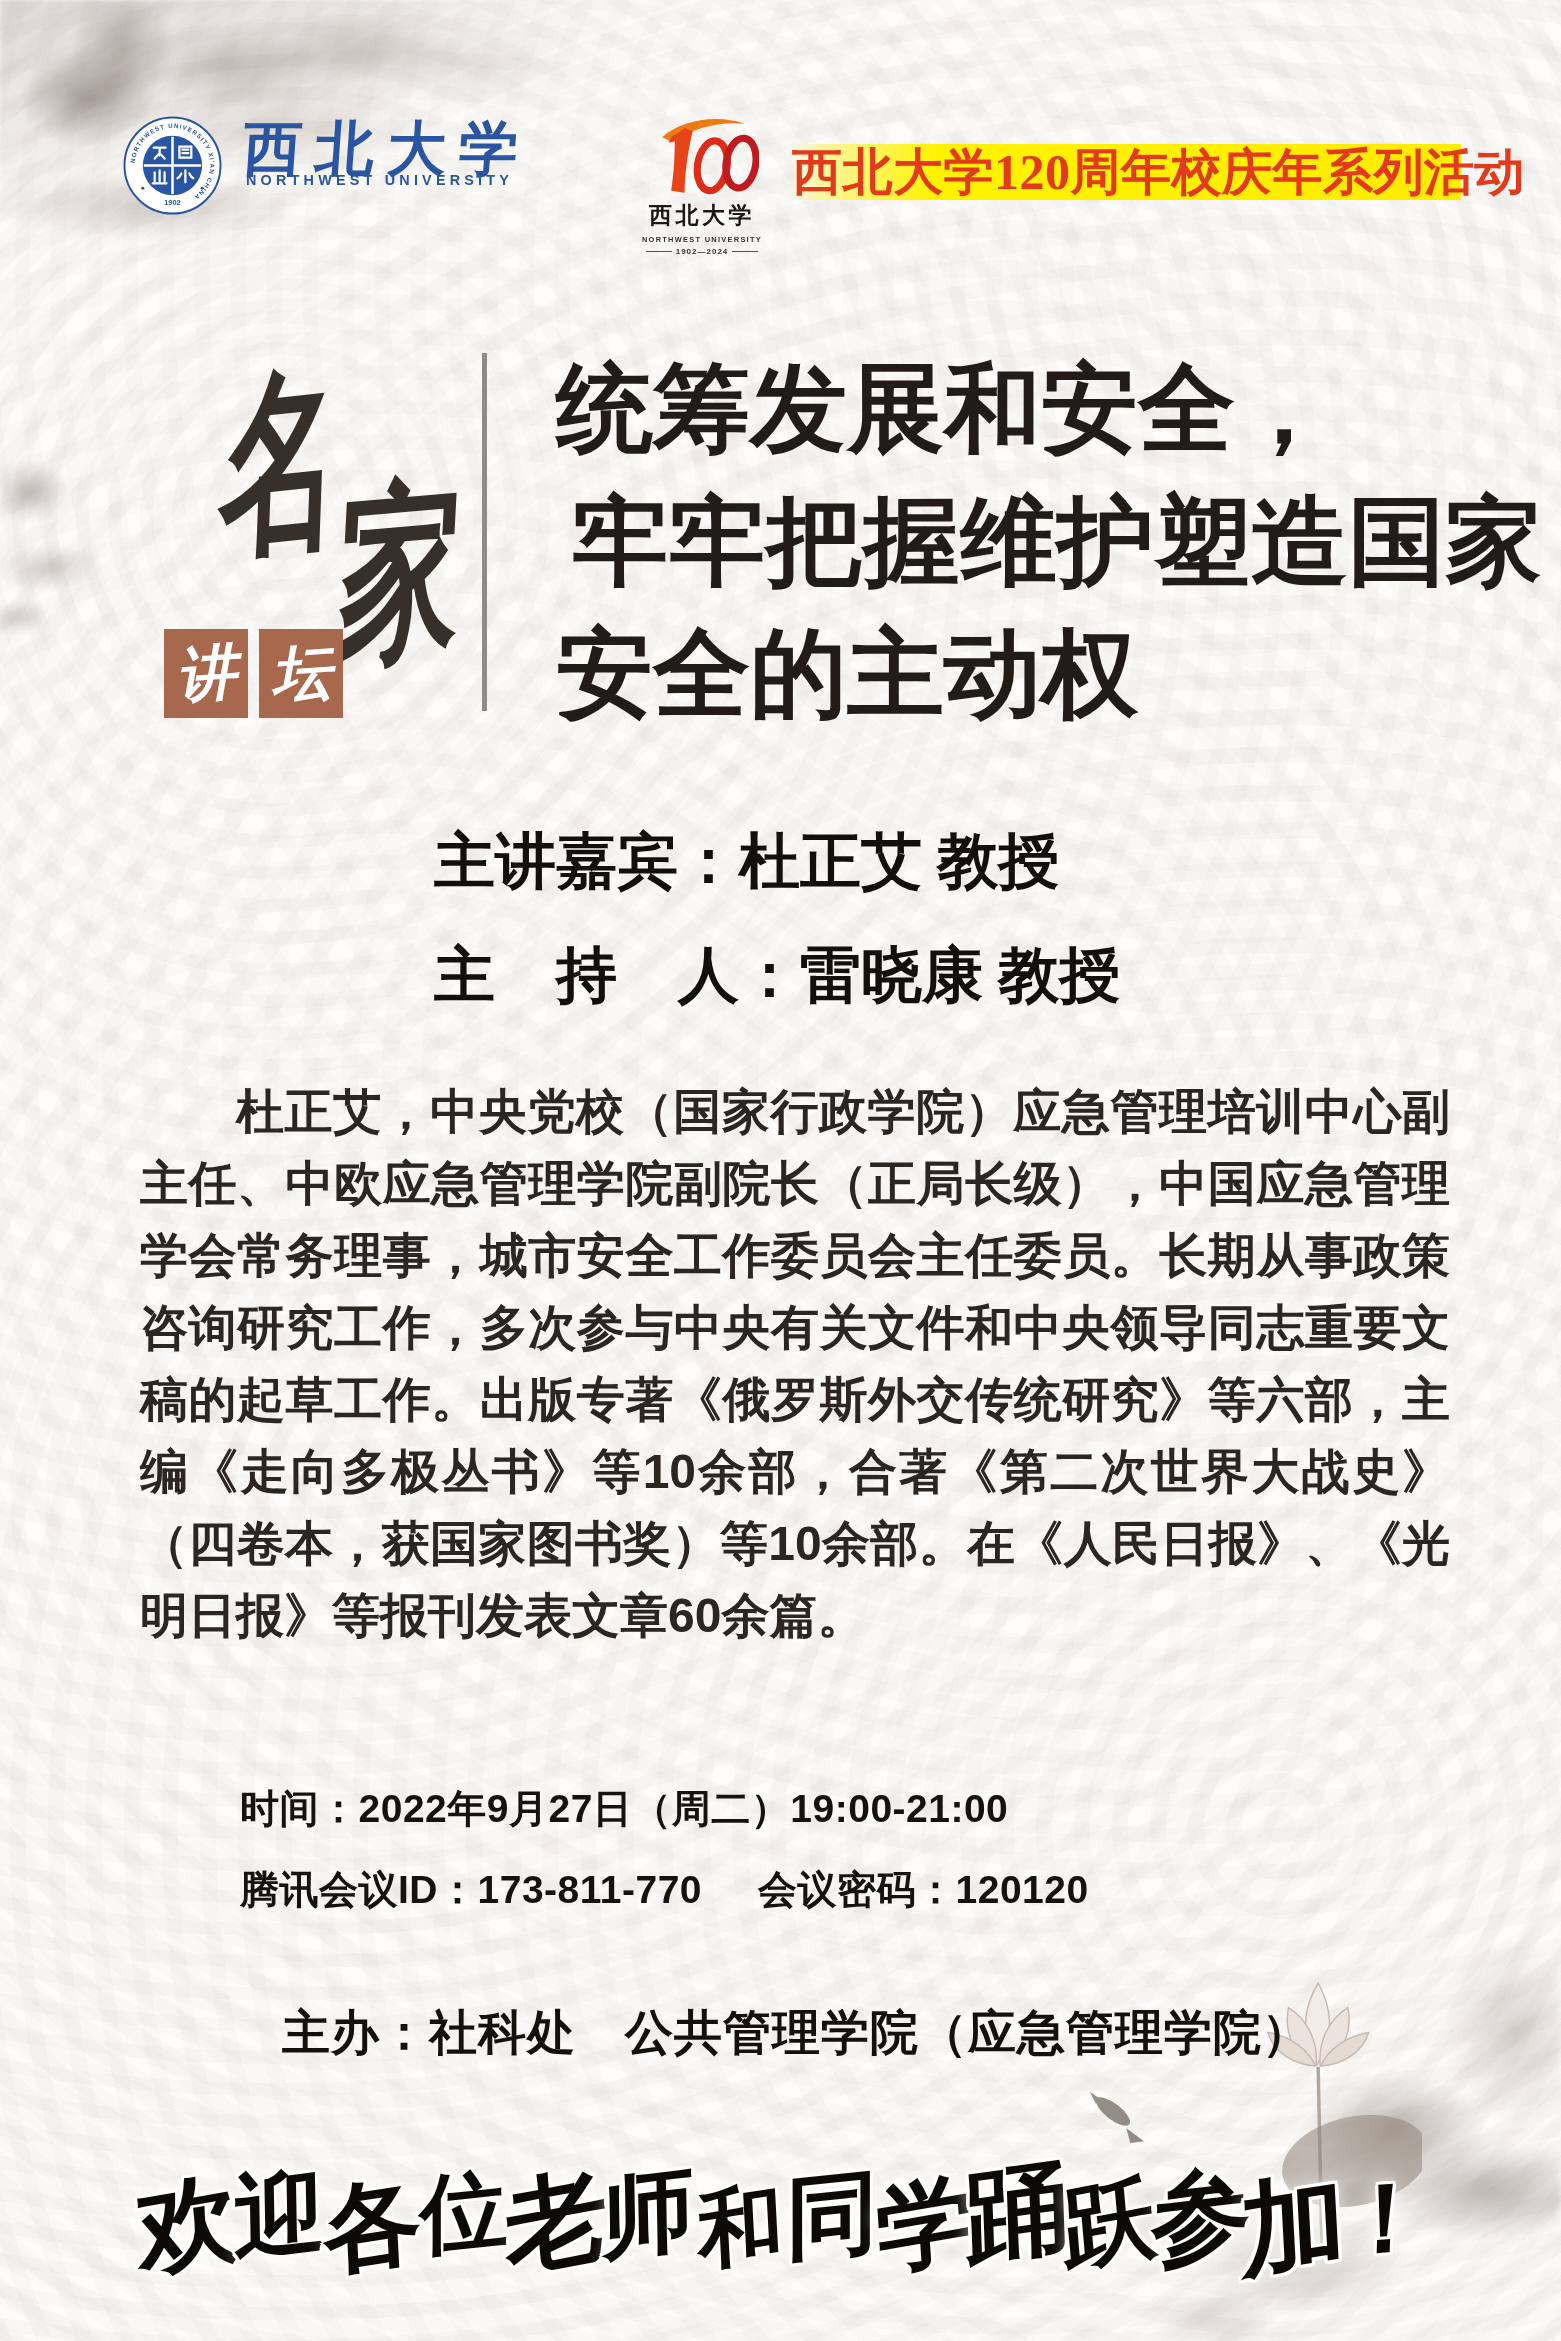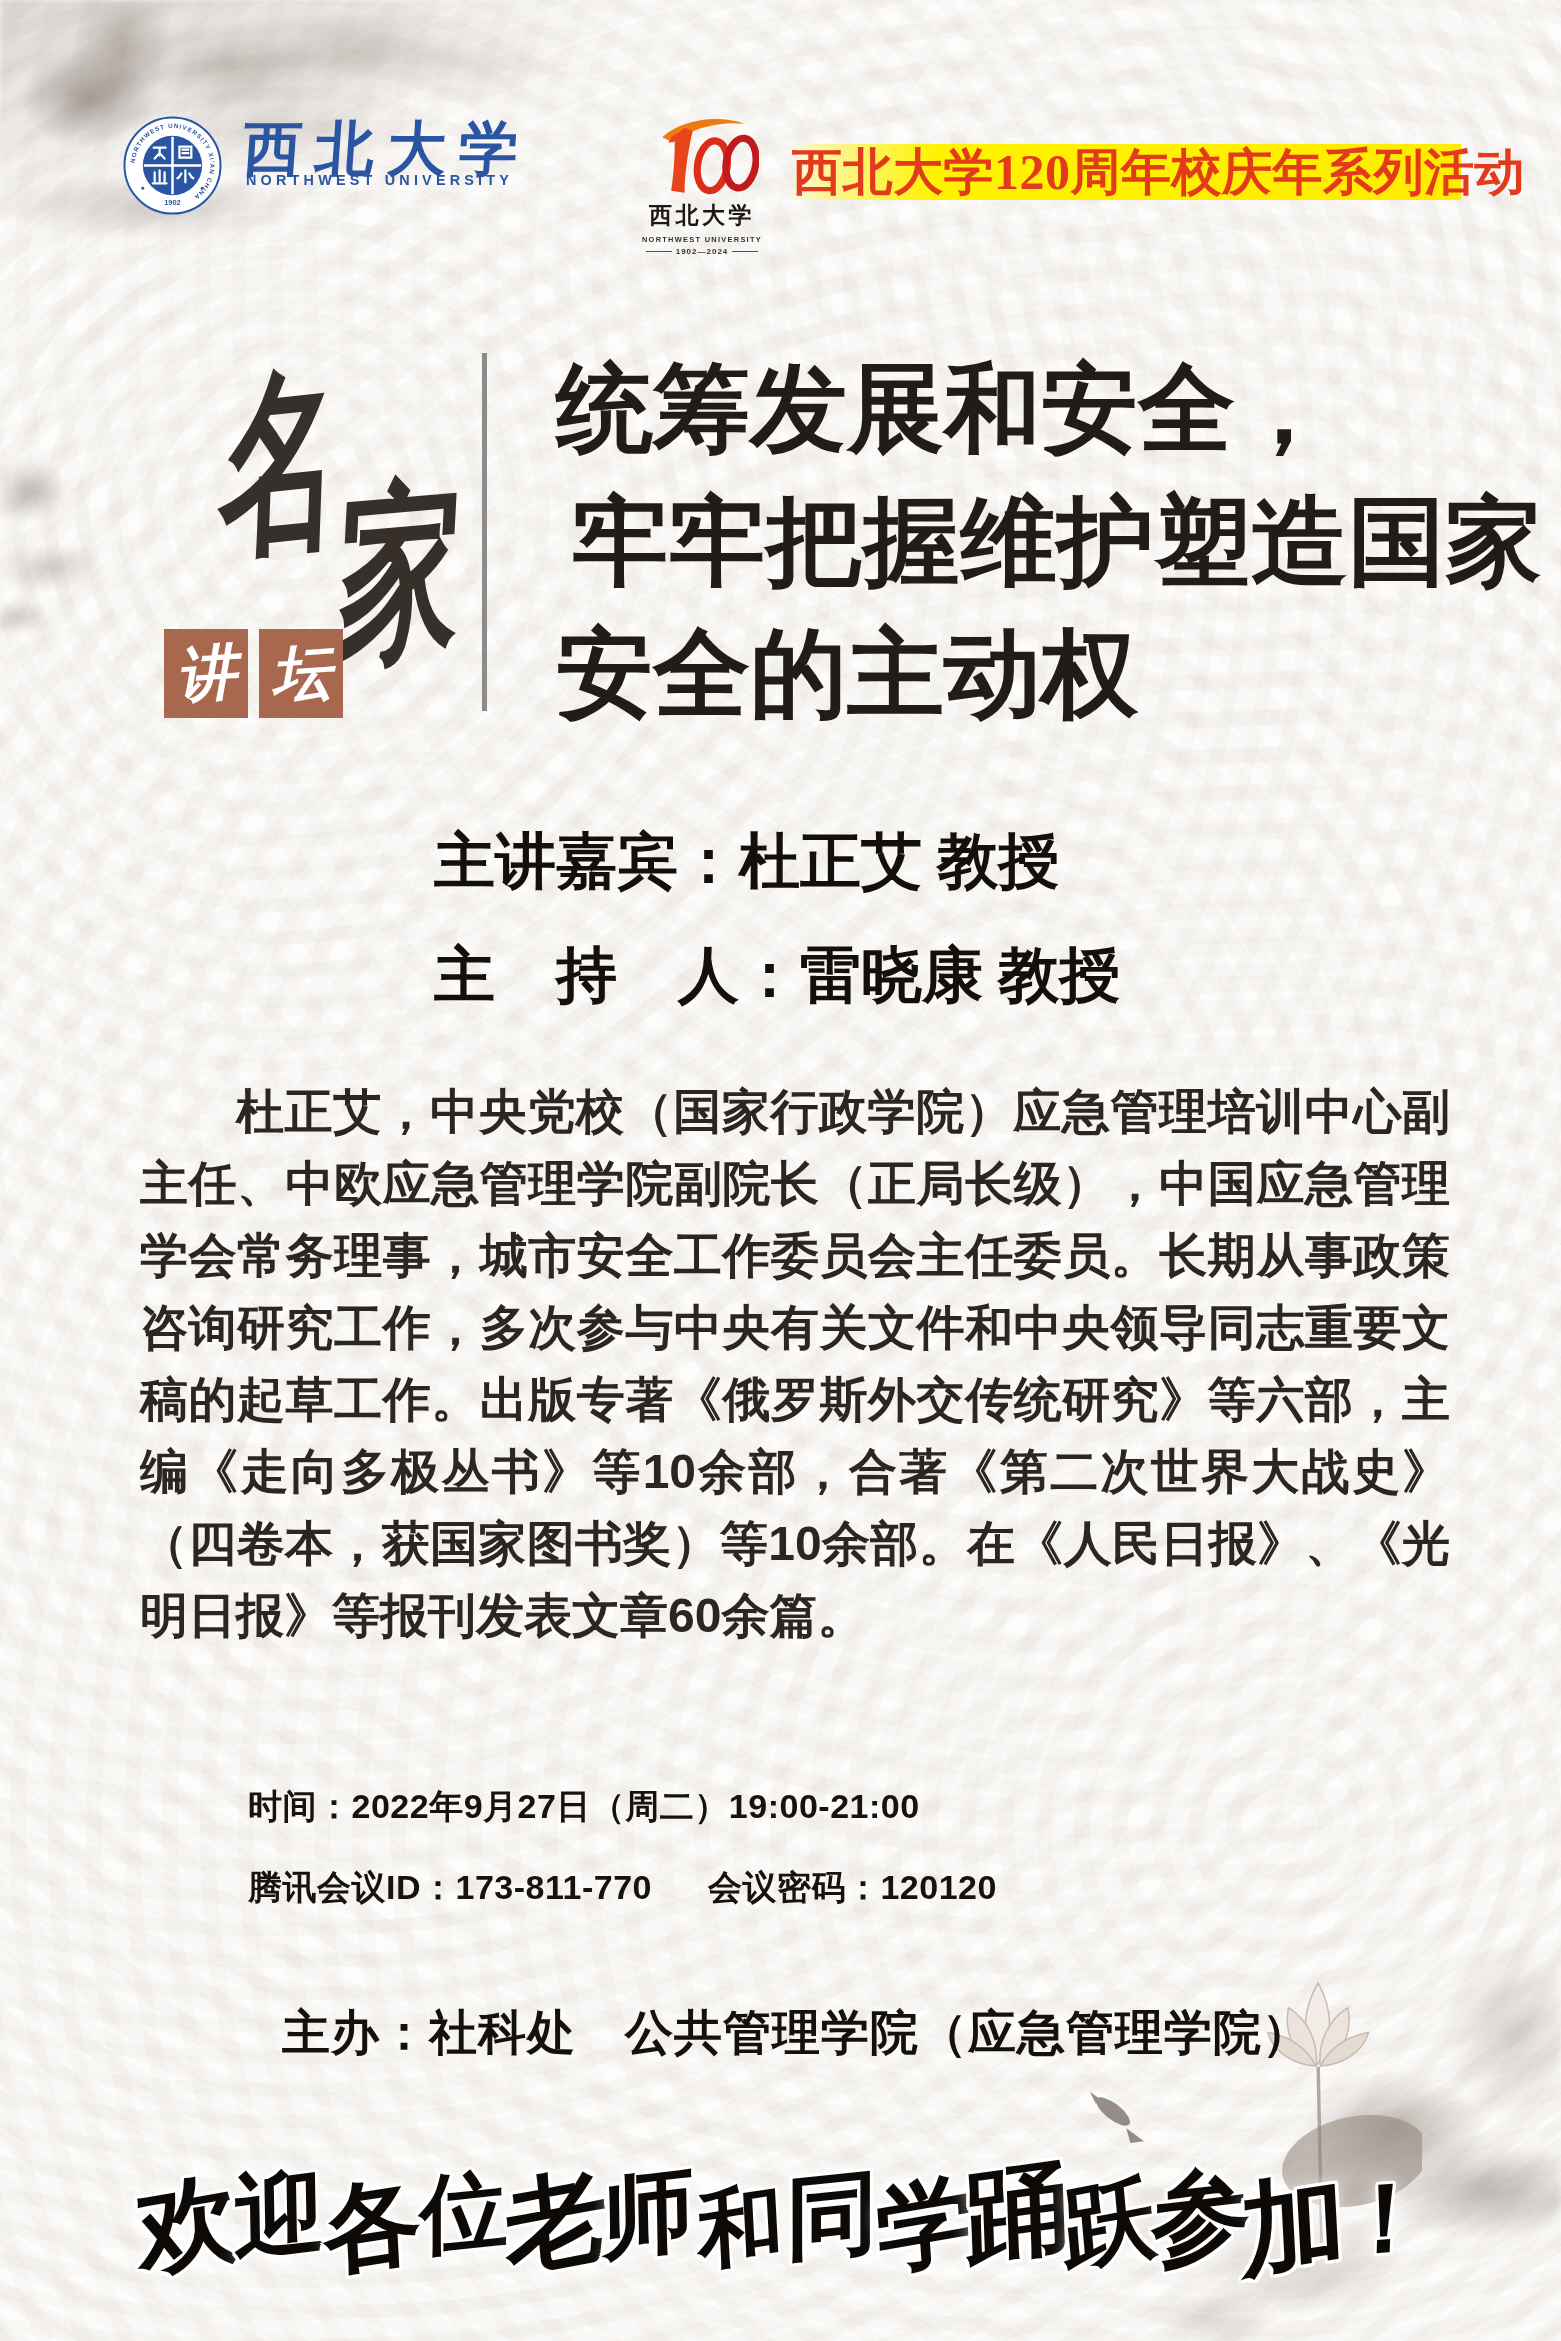--- a/index.html
+++ b/index.html
@@ -131,22 +131,22 @@
   .speaker-line.host{top:945px;}
   
   .bio{
     position:absolute;left:140px;top:1076px;width:1310px;
     font-size:48px;line-height:72px;font-weight:700;color:#2b2622;
     text-align:justify;letter-spacing:0;
   }
   .bio p{margin:0;text-indent:2em;}
   
   .sched-line{
-    position:absolute;left:248px;
-    font-size:34px;font-weight:800;color:#16120e;line-height:1;white-space:nowrap;letter-spacing:0.5px;
+    position:absolute;left:240px;
+    font-size:39px;font-weight:800;color:#16120e;line-height:1;white-space:nowrap;letter-spacing:0.5px;
   }
   .sched-line.time{top:1789px;}
   .sched-line.meeting{top:1870px;}
   .sched-line .gap{display:inline-block;width:56px;}
   
   .organizer{
     position:absolute;left:0;top:2009px;width:1561px;text-align:center;
     font-size:48px;font-weight:800;color:#14100c;line-height:1;letter-spacing:1px;white-space:nowrap;padding-left:16px;
   }
   

